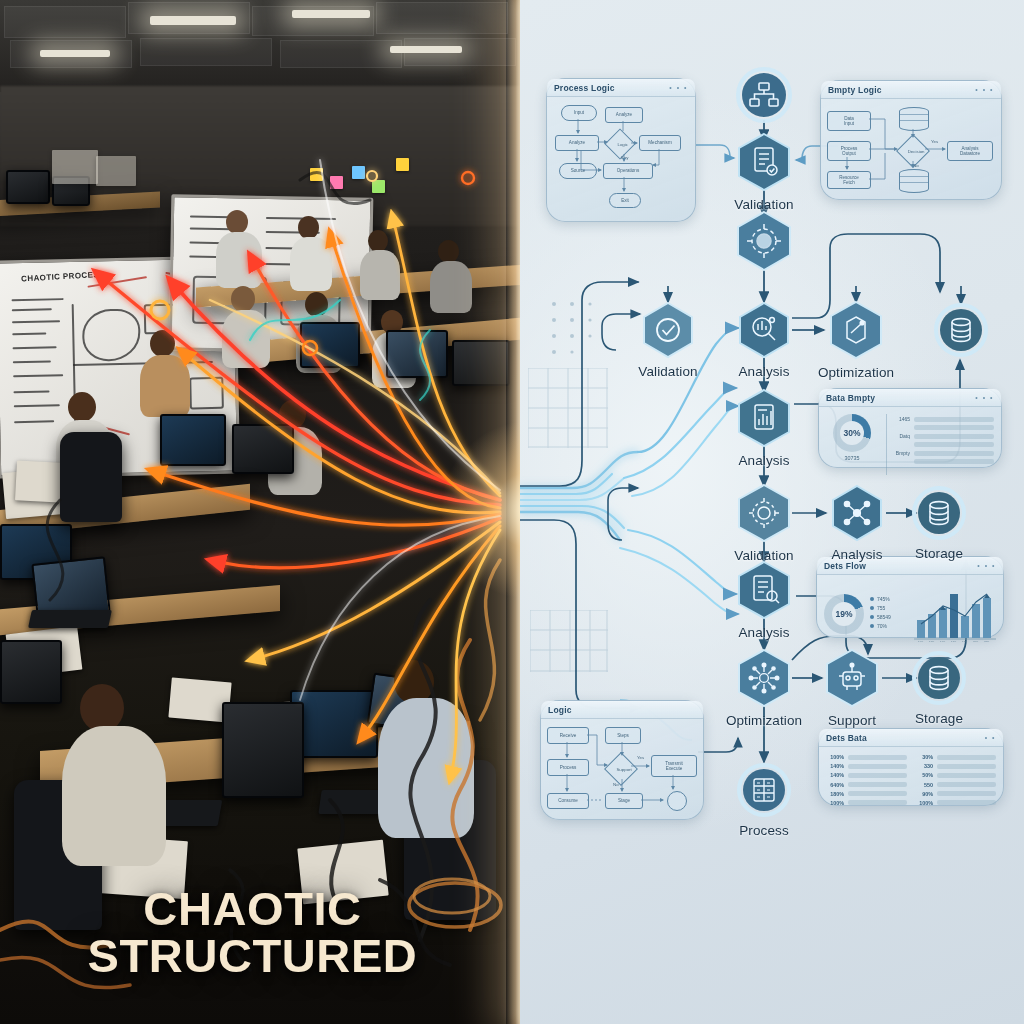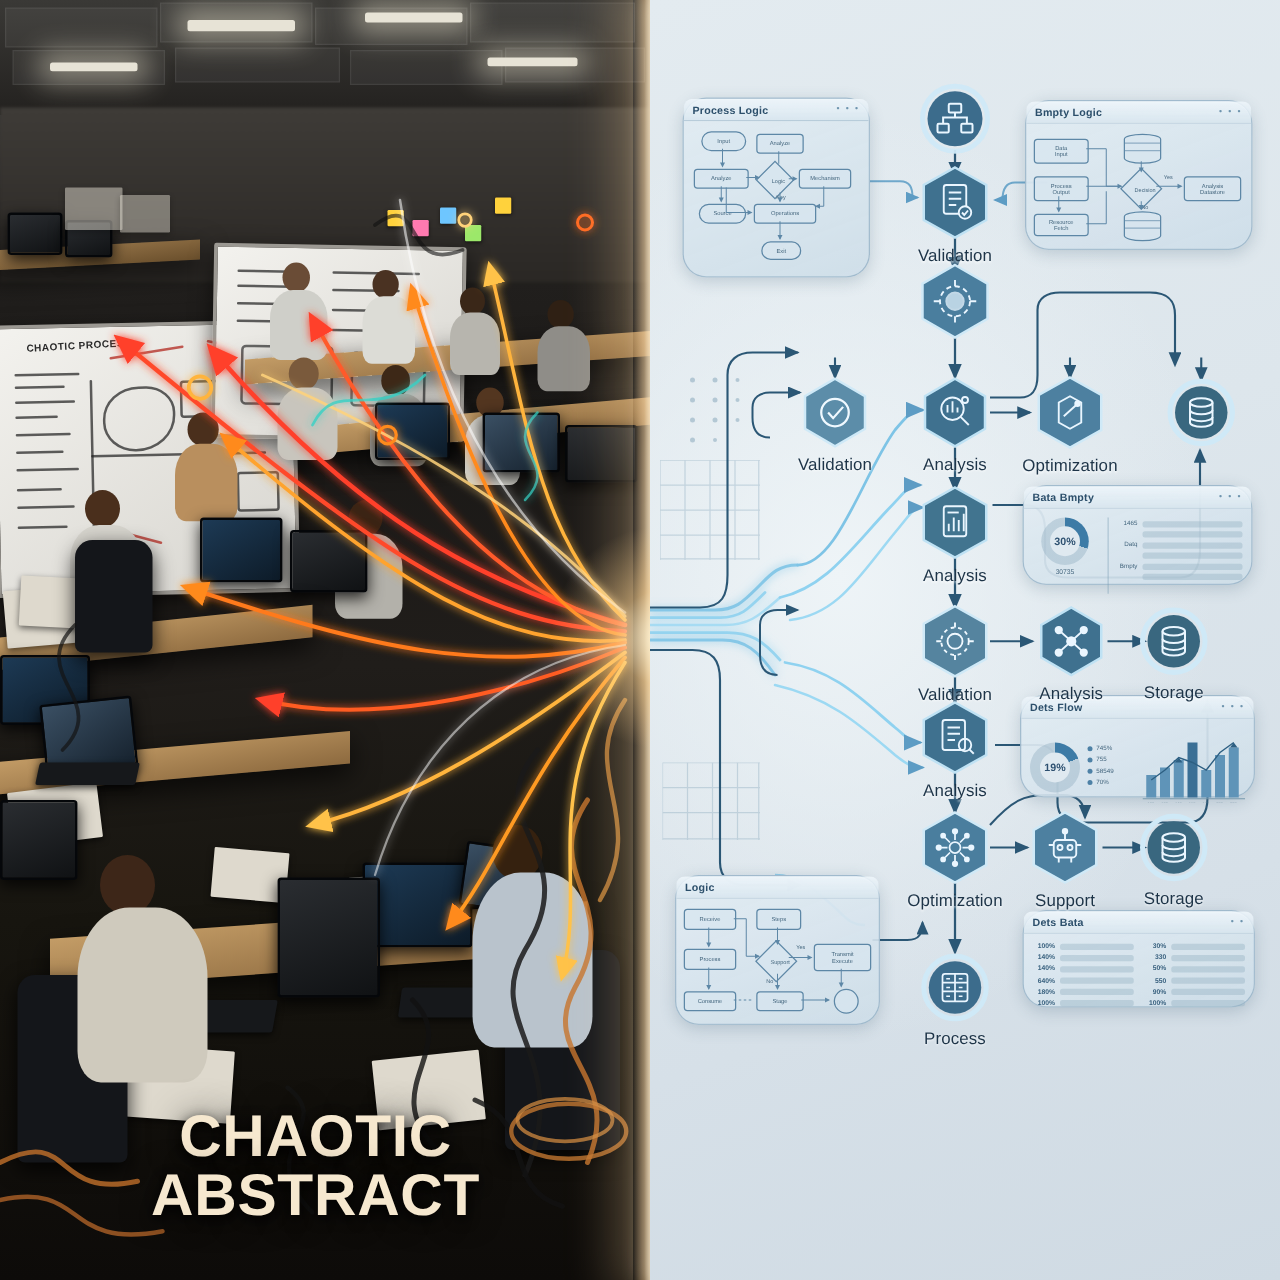--- a/index.html
+++ b/index.html
@@ -978,17 +978,17 @@
           <path d="M28,17 V39 M18,24 H38 M18,31 H38"></path>
           <path d="M21,21 h3 M31,21 h3 M21,28 h3 M31,28 h3 M21,35 h3 M31,35 h3" stroke-width="1.1"></path>
         </g>
       </svg>
       <span class="nlabel">Process</span>
     </div>
   </div>
 
   <div id="title-left">
     <span>CHAOTIC</span><br>
-    <span>ABSTRACT</span>
+    <span>STRUCTURED</span>
   </div>
 
 
 </div>
 
 </body></html>

